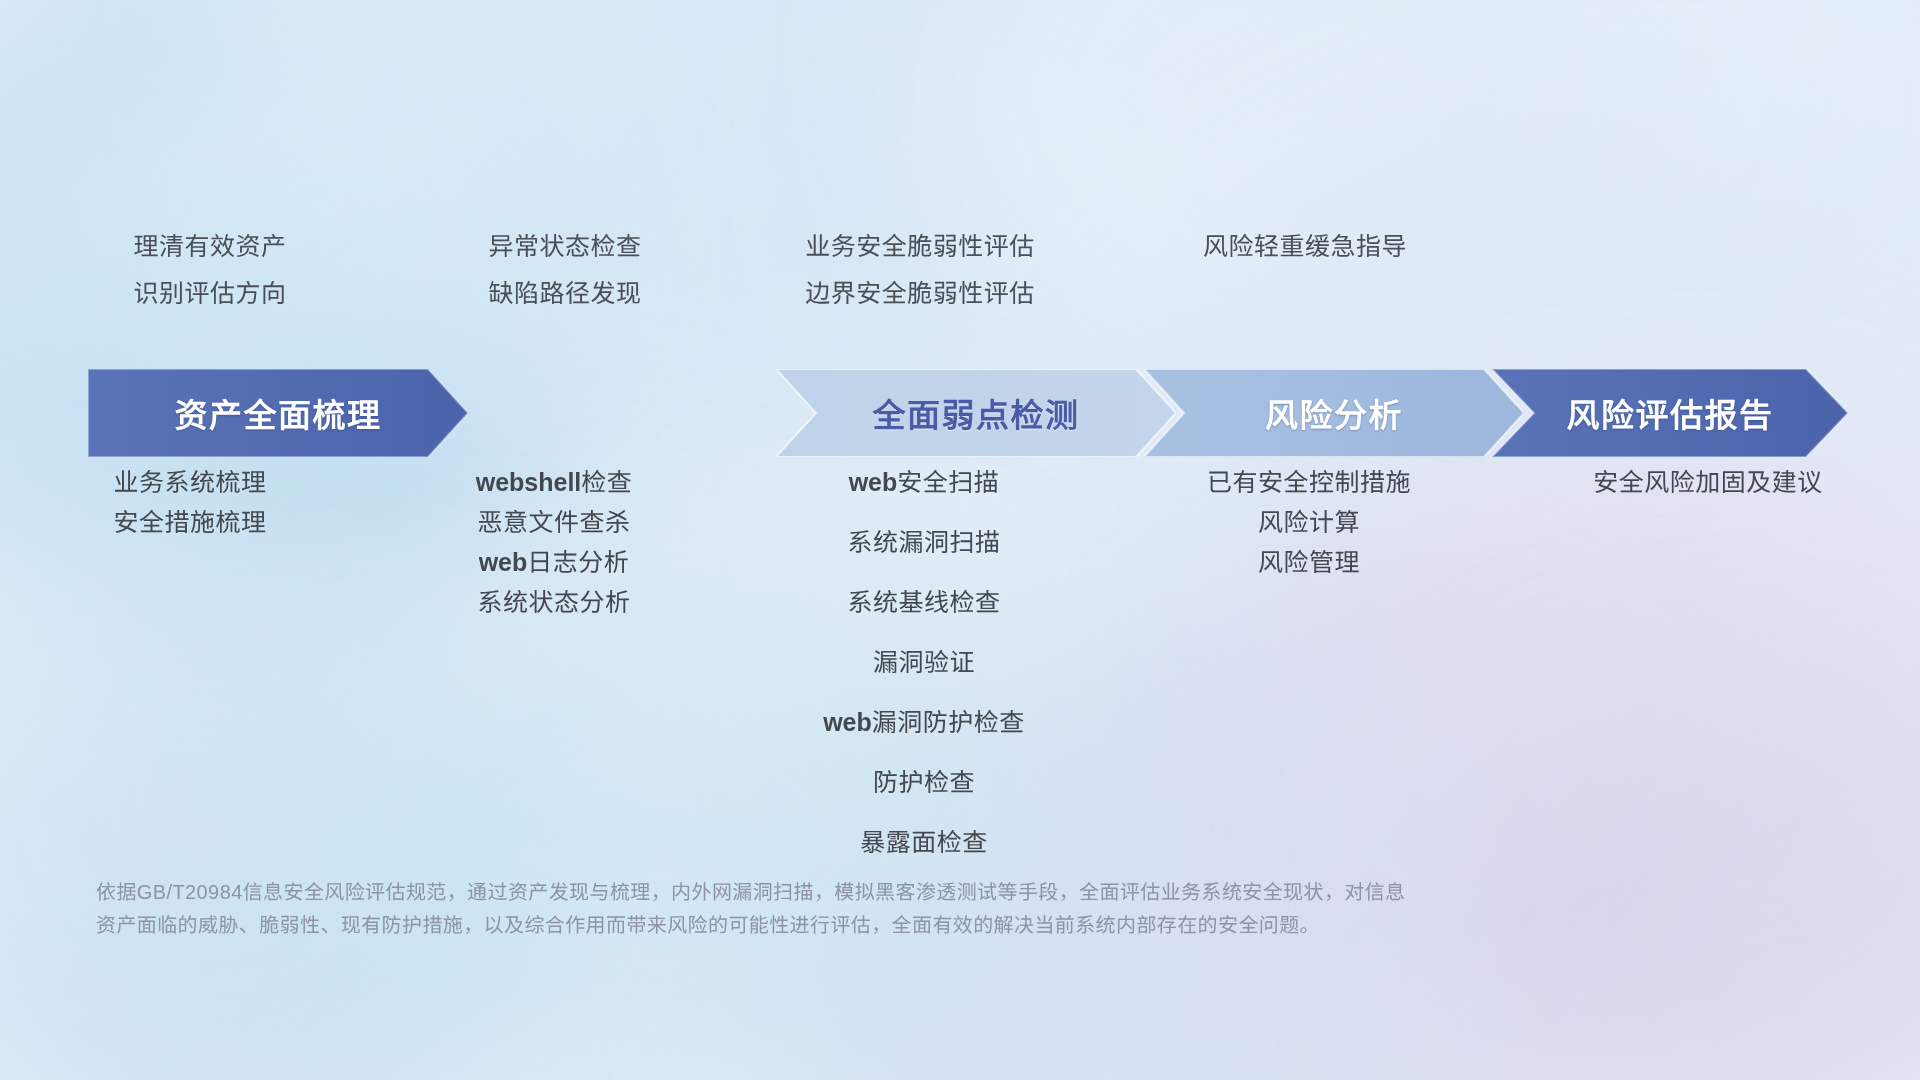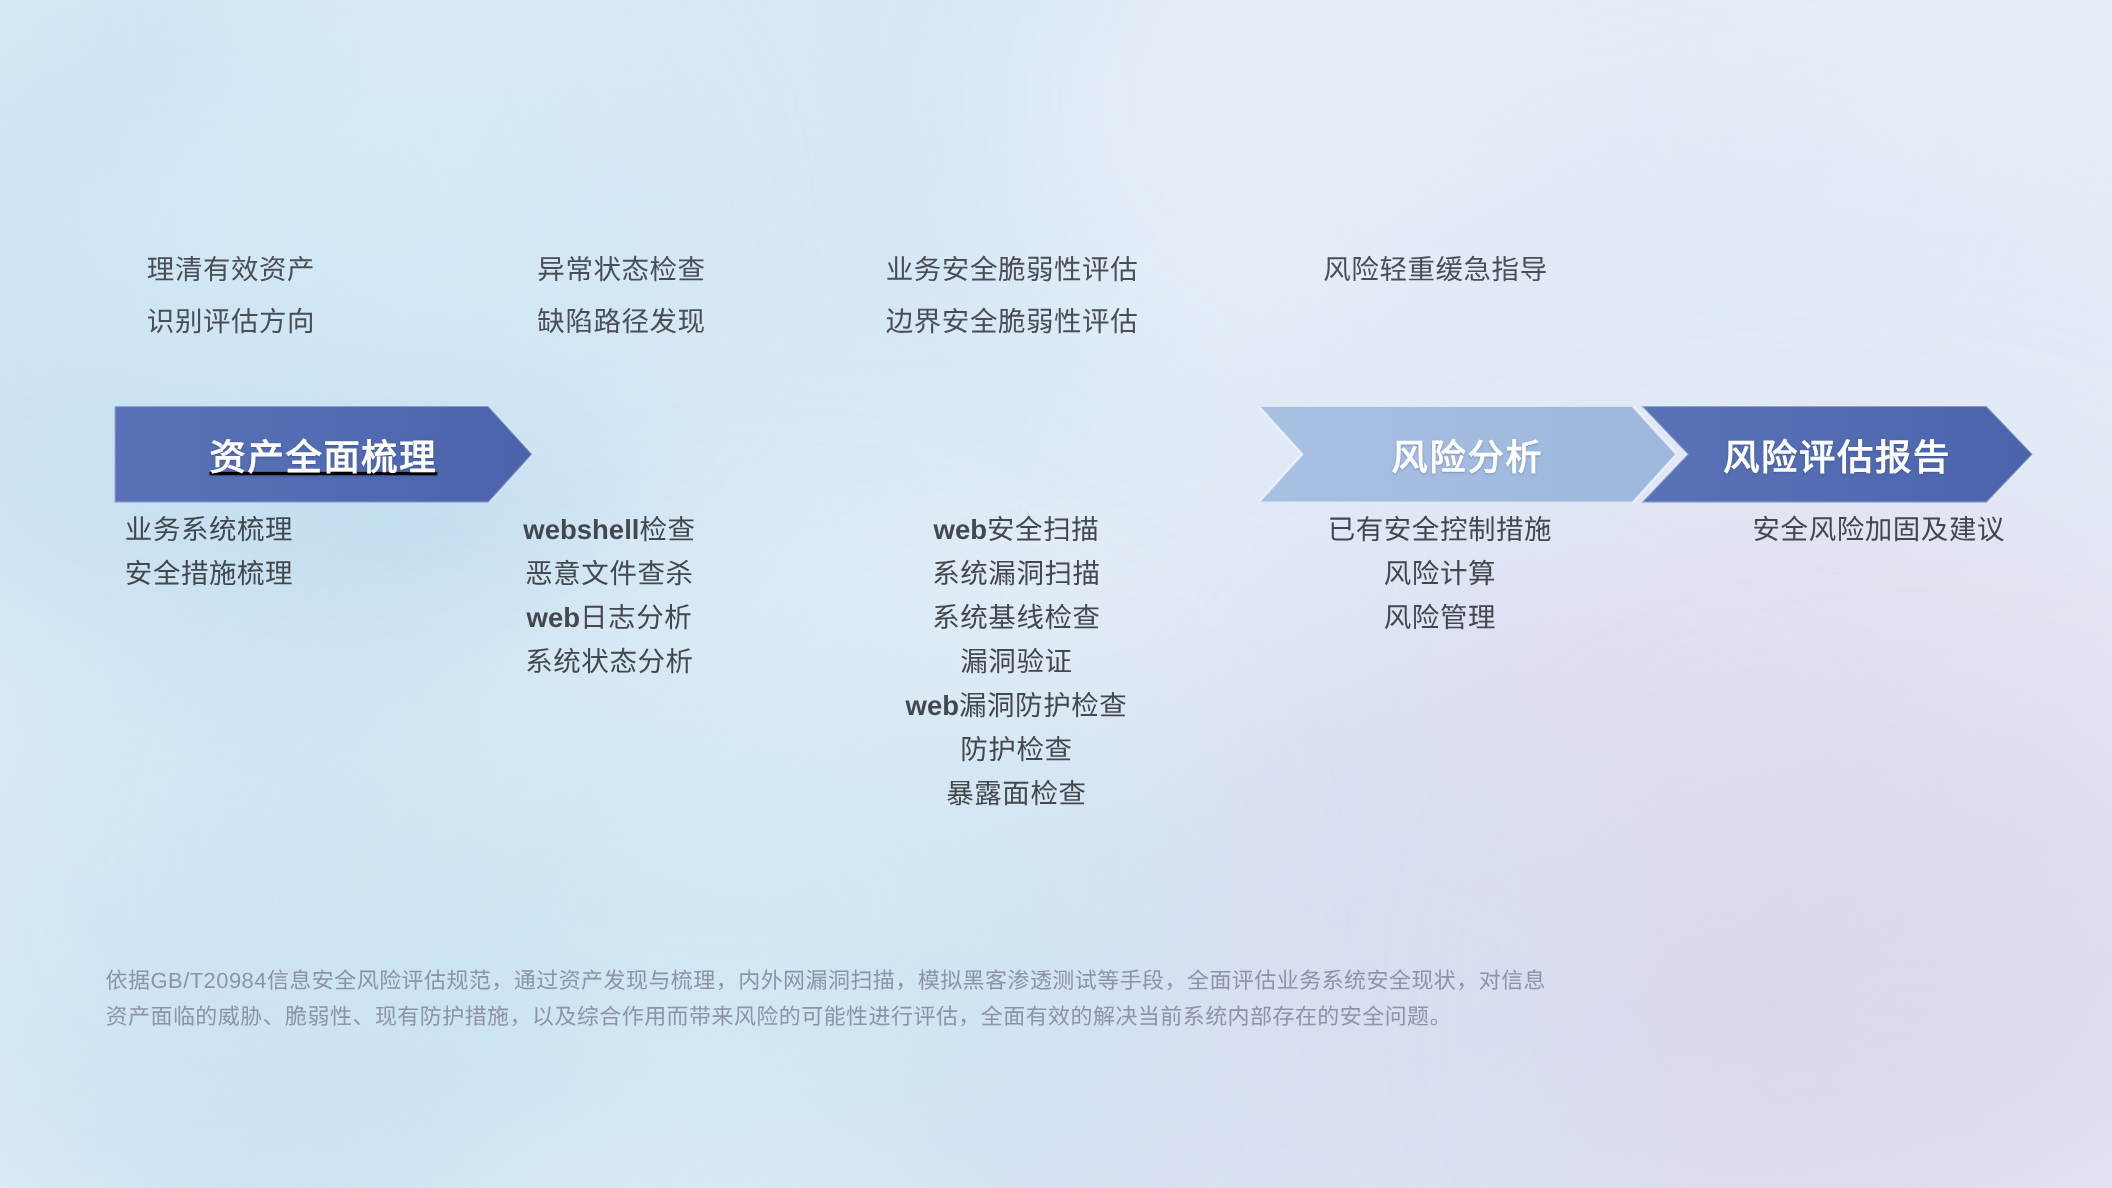--- a/index.html
+++ b/index.html
@@ -116,37 +116,52 @@
 
     <div class="col" style="width:390px;padding-top:0px;font-family:Liberation Serif, serif;">
       <div class="top-item">风险轻重缓急指导</div>
     </div>
 
 
   </div>
 
   <div id="banner">
 
-    <div class="seg" style="left:16px;width:380px;text-decoration:underline;">
+    <div class="seg" style="left:0px;width:380px;">
       <div class="shape">
         <svg viewBox="0 0 380 88" preserveAspectRatio="none">
           <defs>
             <linearGradient id="g1" x1="0" y1="0" x2="1" y2="0">
               <stop offset="0" stop-color="#5a73b8"></stop>
                 <stop offset="1" stop-color="#4a63ab"></stop>
             </linearGradient>
           </defs>
           <path d="M0,0 L340,0 L380,44 L340,88 L0,88 Z" fill="url(#g1)"></path>
           <path d="M0,0 L340,0 L380,44 L340,88 L0,88 Z" fill="none" stroke="rgba(255,255,255,.35)" stroke-width="2"></path>
         </svg>
       </div>
       <span class="lbl t-white">资产全面梳理</span>
     </div>
 
 
+    <div class="seg" style="left:688px;width:400px;">
+      <div class="shape">
+        <svg viewBox="0 0 400 88" preserveAspectRatio="none">
+          <defs>
+            <linearGradient id="g3" x1="0" y1="0" x2="1" y2="0">
+              <stop offset="0" stop-color="#bed3e9"></stop>
+                <stop offset="1" stop-color="#c3d5ea"></stop>
+            </linearGradient>
+          </defs>
+          <path d="M0,0 L360,0 L400,44 L360,88 L0,88 L40,44 Z" fill="url(#g3)"></path>
+          <path d="M0,0 L360,0 L400,44 L360,88 L0,88 L40,44 Z" fill="none" stroke="rgba(255,255,255,.65)" stroke-width="2"></path>
+        </svg>
+      </div>
+      <span class="lbl t-dark">全面弱点检测</span>
+    </div>
 
     <div class="seg" style="left:1056px;width:380px;">
       <div class="shape">
         <svg viewBox="0 0 380 88" preserveAspectRatio="none">
           <defs>
             <linearGradient id="g4" x1="0" y1="0" x2="1" y2="0">
               <stop offset="0" stop-color="#a8c0e2"></stop>
                 <stop offset="1" stop-color="#9db7dd"></stop>
             </linearGradient>
           </defs>
@@ -194,21 +209,21 @@
         <span class="en"></span><span>恶意文件查杀</span>
       </div>
       <div class="bot-item">
         <span class="en">web</span><span>日志分析</span>
       </div>
       <div class="bot-item">
         <span class="en"></span><span>系统状态分析</span>
       </div>
     </div>
 
-    <div class="col" style="width:392px;">
+    <div class="col" style="width:392px;gap:20px;">
       <div class="bot-item">
         <span class="en">web</span><span>安全扫描</span>
       </div>
       <div class="bot-item">
         <span class="en"></span><span>系统漏洞扫描</span>
       </div>
       <div class="bot-item">
         <span class="en"></span><span>系统基线检查</span>
       </div>
       <div class="bot-item">

